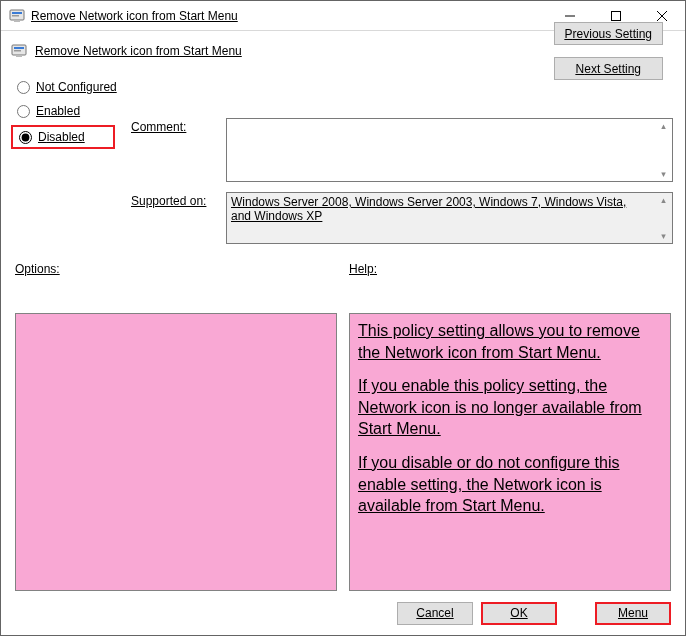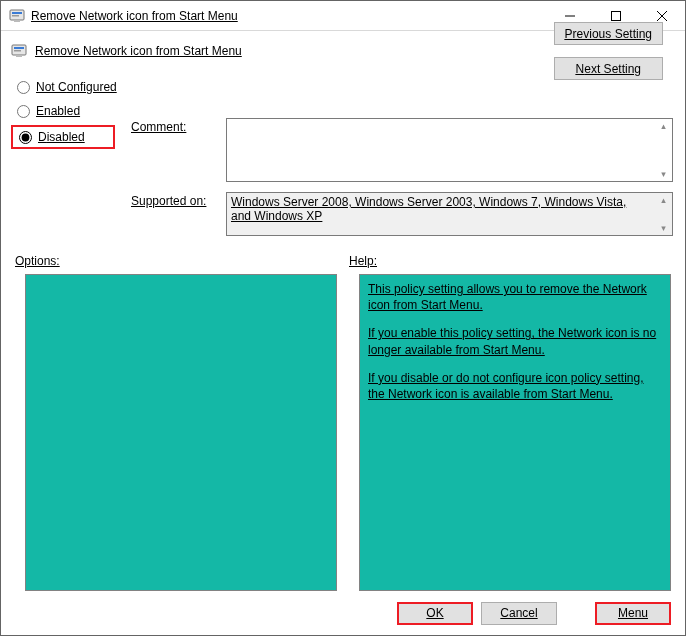--- a/index.html
+++ b/index.html
@@ -79,41 +79,40 @@
     background:#fff;
     height:64px;
     width:100%;
     position:relative;
     font-size:12px;
     padding:2px 16px 2px 4px;
   }
   .supported {
     border:1px solid #7a7a7a;
     background:#f0f0f0;
-    height:44px;
+    height:52px;
     width:100%;
     position:relative;
     font-size:12px;
     padding:2px 28px 2px 4px;
     color:#000;
   }
   .scroll-arrows { position:absolute; right:1px; top:1px; bottom:1px; width:15px; display:flex; flex-direction:column; justify-content:space-between;}
   .scroll-arrows span { font-size:9px; color:#888; text-align:center; line-height:12px; }
   .lower { display:flex; gap:12px; padding: 8px 14px 0 14px; flex:1; min-height:0;}
-  .col { flex:1; display:flex; flex-direction:column; }
+  .col { flex:1; display:flex; flex-direction:column;gap:31px; }
   .col .colhdr { font-size:12px; margin-bottom:6px; }
   .panel {
     flex:1;
     border:1px solid #828282;
-    background:#14b8a6;
+    background:#f9a8d4;
     padding:6px 8px;
-    font-size:12px;
+    font-size:16px;
     overflow:hidden;
     line-height:1.35;
-    margin-left:10px;
   }
   .panel.help { padding:6px 8px; }
   .panel p { margin:0 0 12px 0; }
   .footer {
     height:44px;
     display:flex;
     align-items:center;
     justify-content:flex-end;
     gap:8px;
     padding-right:14px;
@@ -222,25 +221,25 @@
   <div class="lower">
     <div class="col">
       <div class="colhdr">Options:</div>
       <div class="panel"></div>
     </div>
     <div class="col">
       <div class="colhdr">Help:</div>
       <div class="panel help">
         <p>This policy setting allows you to remove the Network icon from Start Menu.</p>
         <p>If you enable this policy setting, the Network icon is no longer available from Start Menu.</p>
-        <p>If you disable or do not configure icon policy setting, the Network icon is available from Start Menu.</p>
+        <p>If you disable or do not configure this enable setting, the Network icon is available from Start Menu.</p>
       </div>
     </div>
   </div>
 
   <div class="footer">
+    <div class="btn">Cancel</div>
     <div class="btn highlight">OK</div>
-    <div class="btn">Cancel</div>
     <div class="gap"></div>
     <div class="btn highlight">Menu</div>
   </div>
 
 </div>
 
 </body></html>

